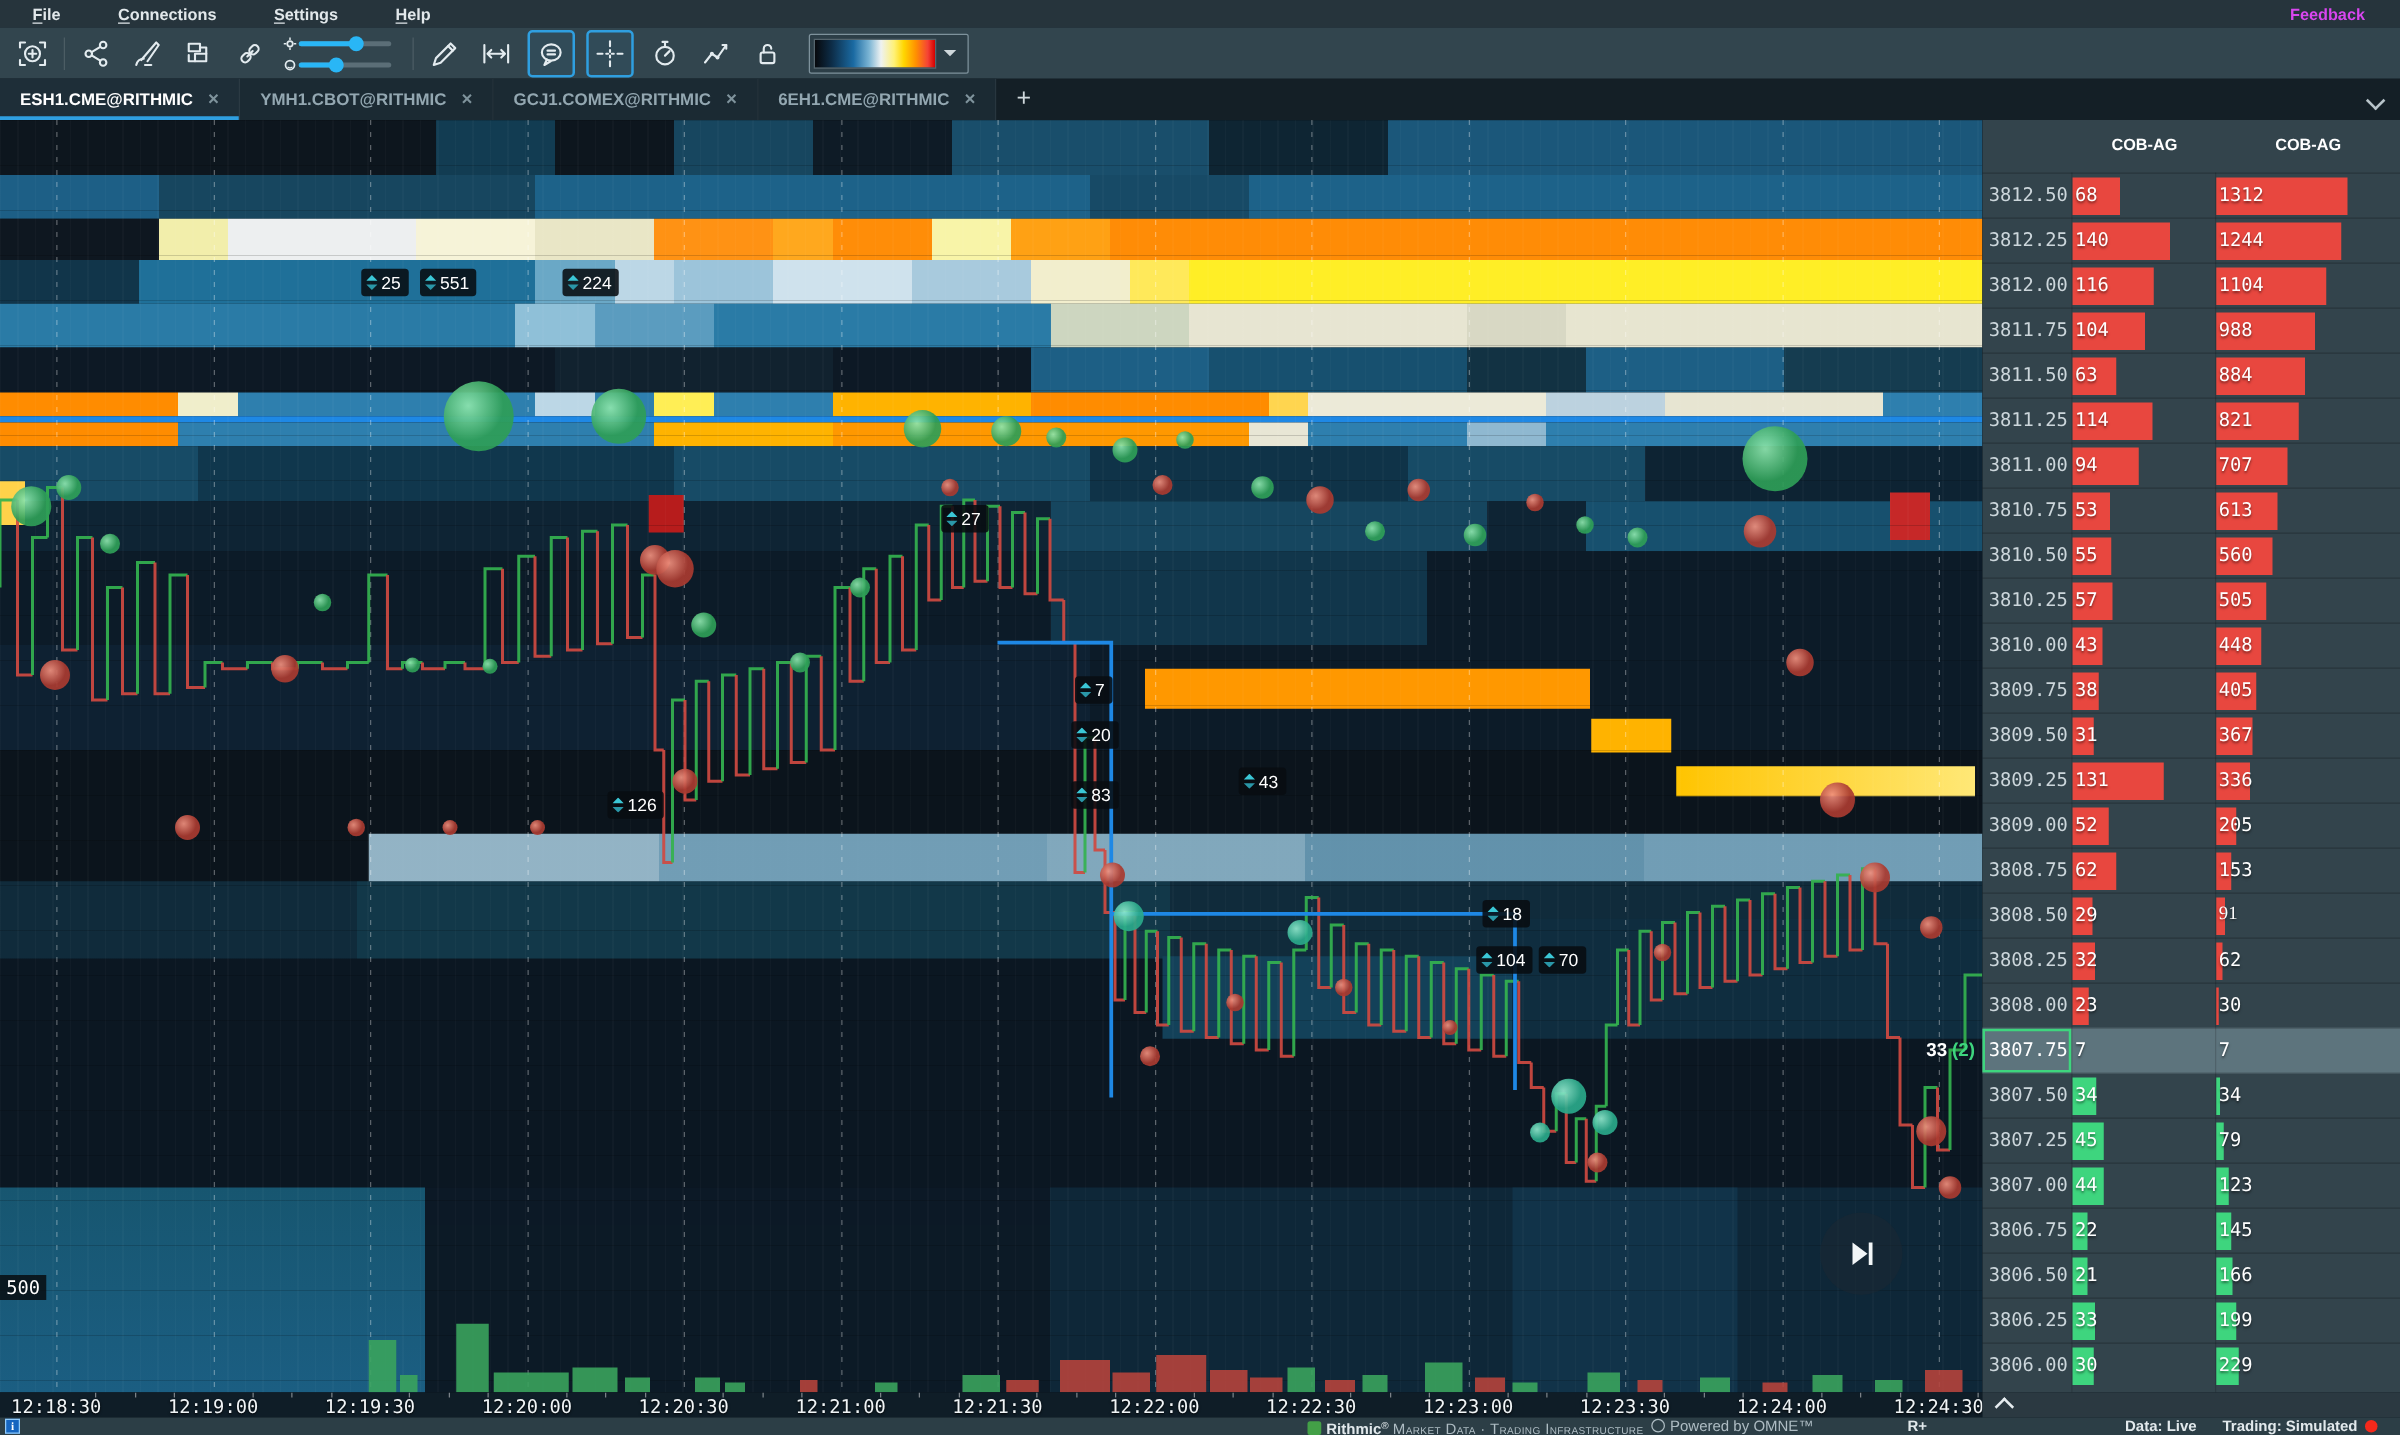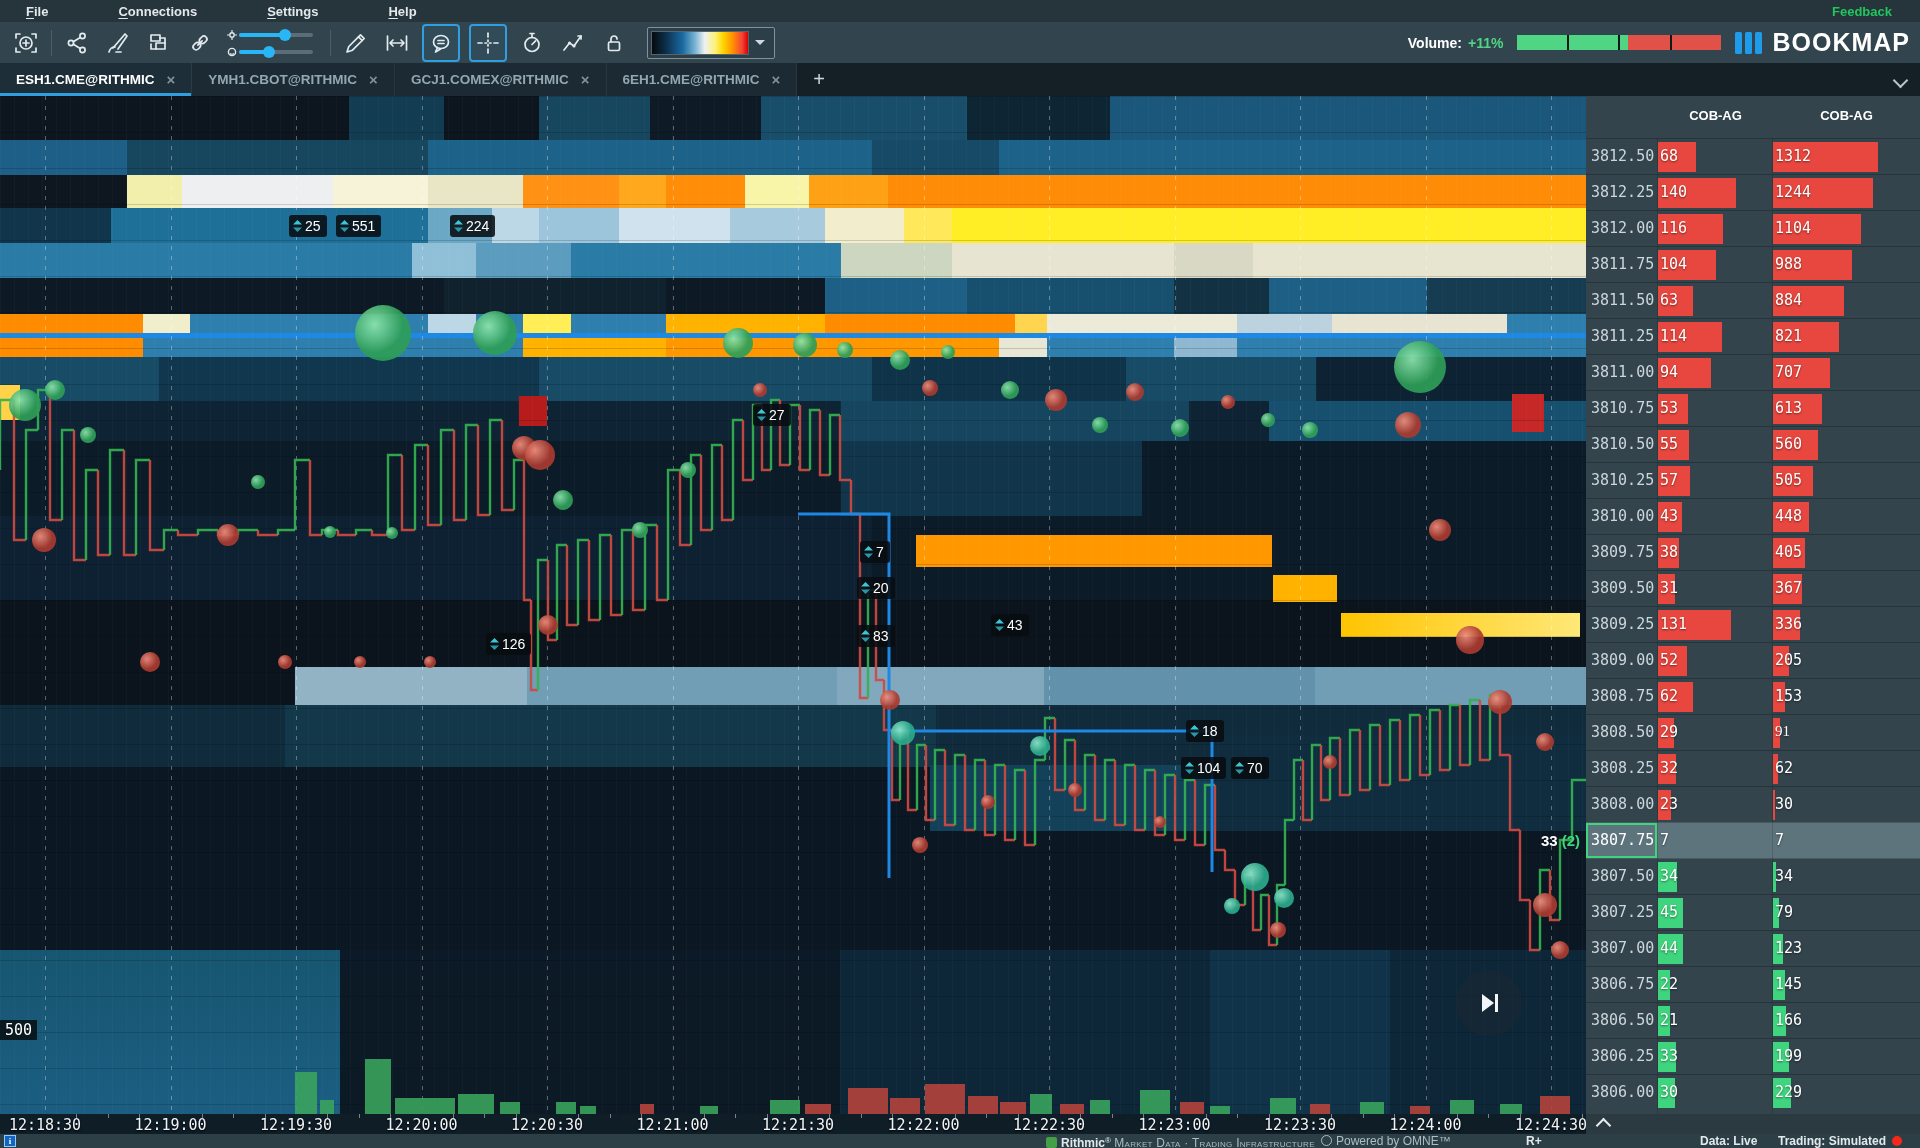--- a/index.html
+++ b/index.html
@@ -3,21 +3,21 @@
 <meta charset="utf-8">
 <style>
   html,body{margin:0;padding:0;background:#0a141c;overflow:hidden;}
   #app{position:relative;width:1920px;height:1148px;font-family:"Liberation Sans",sans-serif;
        color:#dde4e8;background:#0a141c;overflow:hidden;user-select:none;}
   
   .menubar{position:relative;height:22px;background:#26343c;display:flex;align-items:center;
            padding-left:26px;gap:46px;font-size:13px;font-weight:bold;color:#e2e8eb;}
   .menu-item{display:inline-block;cursor:default;}
   .menu-item::first-letter{text-decoration:underline;text-underline-offset:2px;}
-  .feedback{position:absolute;right:28px;top:4px;font-size:13px;font-weight:bold;color:#22c55e;}
+  .feedback{position:absolute;right:28px;top:4px;font-size:13px;font-weight:bold;color:#d946ef;}
   
   .toolbar{position:relative;height:41px;background:#32454e;display:flex;align-items:center;
            padding-left:10px;gap:9px;}
   .icon-btn{width:32px;height:32px;display:flex;align-items:center;justify-content:center;border-radius:4px;}
   .icon-btn svg{stroke:#e3ebef;fill:none;stroke-width:1.7;stroke-linecap:round;stroke-linejoin:round;}
   .icon-btn.active{border:2px solid #2f9fe0;background:rgba(47,159,224,.07);width:34px;height:34px;}
   .tsep{width:1px;height:26px;background:rgba(255,255,255,.13);}
   .sliders{width:96px;height:34px;position:relative;}
   .gradient-select{margin-left:8px;border:1px solid #7e929c;border-radius:2px;padding:3px;display:flex;align-items:center;background:#2c3e47;}
   .grad-swatch{width:96px;height:22px;border:1px solid #55656d;
@@ -90,21 +90,21 @@
   .tagtext{color:#aebcc3;font-variant:small-caps;letter-spacing:.3px;}
   .omne-circ{display:inline-block;width:9px;height:9px;border:1.5px solid #aebcc3;border-radius:50%;vertical-align:-1px;margin-right:4px;}
   .red-dot{position:absolute;right:18px;top:2px;width:10px;height:10px;border-radius:50%;background:#f5291b;}
 </style>
 </head>
 <body>
 
 <div id="app">
 
   <div class="menubar">
-    <div id="menu-items" style="display: flex; gap: 70px;">
+    <div id="menu-items" style="display: flex; gap: 46px;">
         <span class="menu-item">File</span>
         <span class="menu-item">Connections</span>
         <span class="menu-item">Settings</span>
         <span class="menu-item">Help</span>
       </div>
     <span class="feedback">Feedback</span>
   </div>
 
   <div class="toolbar">
     <div class="icon-btn">
@@ -205,38 +205,20 @@
           <path d="M9 11V8a3 3 0 0 1 6 0"></path>
         </svg>
     </div>
     <div class="gradient-select">
       <div class="grad-swatch"></div>
       <div class="grad-arrow">
           <i></i>
         </div>
     </div>
 
-    <div class="right-cluster">
-      <span class="vol-label">Volume:</span>
-      <span class="vol-value" id="vol-value" style="color: rgb(79, 213, 132);">+11%</span>
-      <div class="vol-bar" id="vol-bar">
-          <div class="vol-seg" style="background: rgb(79, 213, 132);"></div>
-          <div class="vol-seg" style="background: rgb(79, 213, 132);"></div>
-          <div class="vol-seg" style="background: linear-gradient(90deg, rgb(79, 213, 132) 0px, rgb(79, 213, 132) 16%, rgb(224, 82, 72) 16%);"></div>
-          <div class="vol-seg" style="background: rgb(224, 82, 72);"></div>
-        </div>
-      <div class="brand">
-        <div class="brand-bars" id="brand-bars">
-            <span style="height: 22px; background: rgb(30, 155, 233);"></span>
-            <span style="height: 22px; background: rgb(30, 155, 233);"></span>
-            <span style="height: 22px; background: rgb(30, 155, 233);"></span>
-          </div>
-        <span class="brand-text">BOOKMAP</span>
-      </div>
-    </div>
   </div>
 
   <div class="tabbar">
     <div id="tabs" style="display:flex;">
         <div class="tab active">
           <span>ESH1.CME@RITHMIC</span>
           <span class="close">×</span>
         </div>
         <div class="tab">
           <span>YMH1.CBOT@RITHMIC</span>

